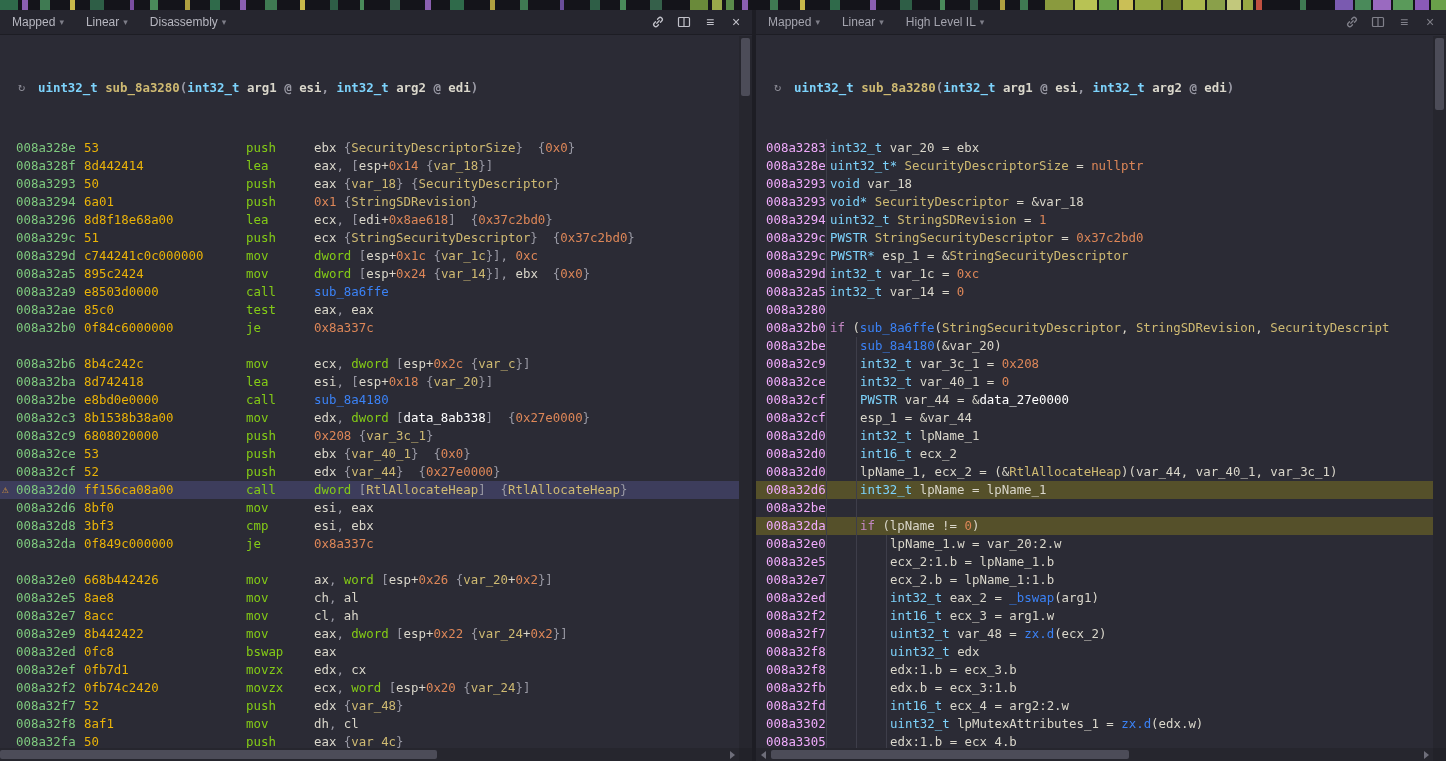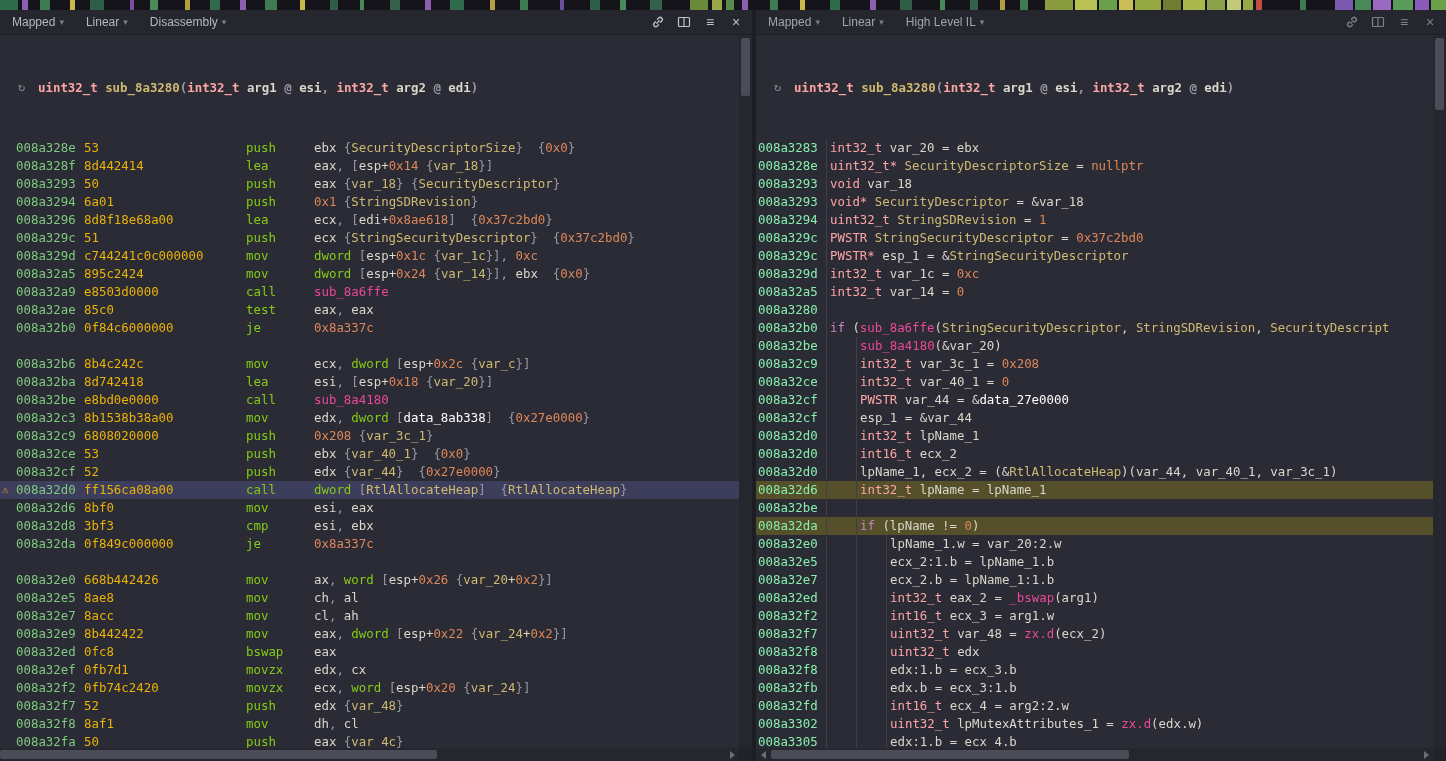--- a/index.html
+++ b/index.html
@@ -33,34 +33,34 @@
   .rows{margin-top:12px}
   .crow{height:18px;line-height:18px;position:relative;white-space:pre}
   .crow.sel{background:#3d3d5c}
   .crow.hl{background:#55502a}
   .warn{position:absolute;left:2px;top:0;color:#e09a3a;font-size:11px}
 
   .c-addr{display:inline-block;width:84px;padding-left:16px;color:#7fca7f;vertical-align:top}
   .c-bytes{display:inline-block;width:162px;color:#eab308;vertical-align:top}
   .c-mn{display:inline-block;width:68px;vertical-align:top}
   .c-ops{vertical-align:top}
-  .c-addr2{display:inline-block;width:70px;padding-left:2px;color:#86efac;vertical-align:top}
+  .c-addr2{display:inline-block;width:70px;padding-left:10px;color:#f0abfc;vertical-align:top}
   .ind{display:inline-block;width:30px;height:18px;border-left:1px solid #3e3e4a;vertical-align:top}
   .ind.last{width:4px}
 
   
   .tk-mn{color:#84cc16}
   .tk-pl{color:#dad7cb}
   .tk-nu{color:#de8758}
   .tk-va{color:#cfba72}
-  .tk-fn{color:#ec4899}
+  .tk-fn{color:#3b82f6}
   .tk-da{color:#ffffff}
   .tk-kw{color:#c487c4}
   .tk-pu{color:#9a9aa5}
-  .tk-ty{color:#fca5a5}
+  .tk-ty{color:#7dd3fc}
 
   
   .vscroll{position:absolute;top:26px;right:0;width:13px;bottom:13px;background:#26262e}
   .vthumb{position:absolute;left:2px;right:2px;background:#4c4c58;border-radius:2px}
   .hscroll{position:absolute;left:0;right:13px;bottom:0;height:13px;background:#26262e}
   .hthumb{position:absolute;top:2px;bottom:2px;background:#4c4c58;border-radius:2px}
   .harrow{position:absolute;top:0;bottom:0;width:14px;display:flex;align-items:center;justify-content:center}
   .tri-r{width:0;height:0;border-top:4px solid transparent;border-bottom:4px solid transparent;border-left:5px solid #6e6e7a}
   .tri-l{width:0;height:0;border-top:4px solid transparent;border-bottom:4px solid transparent;border-right:5px solid #6e6e7a}
   .corner{position:absolute;right:0;bottom:0;width:13px;height:13px;background:#222229}

